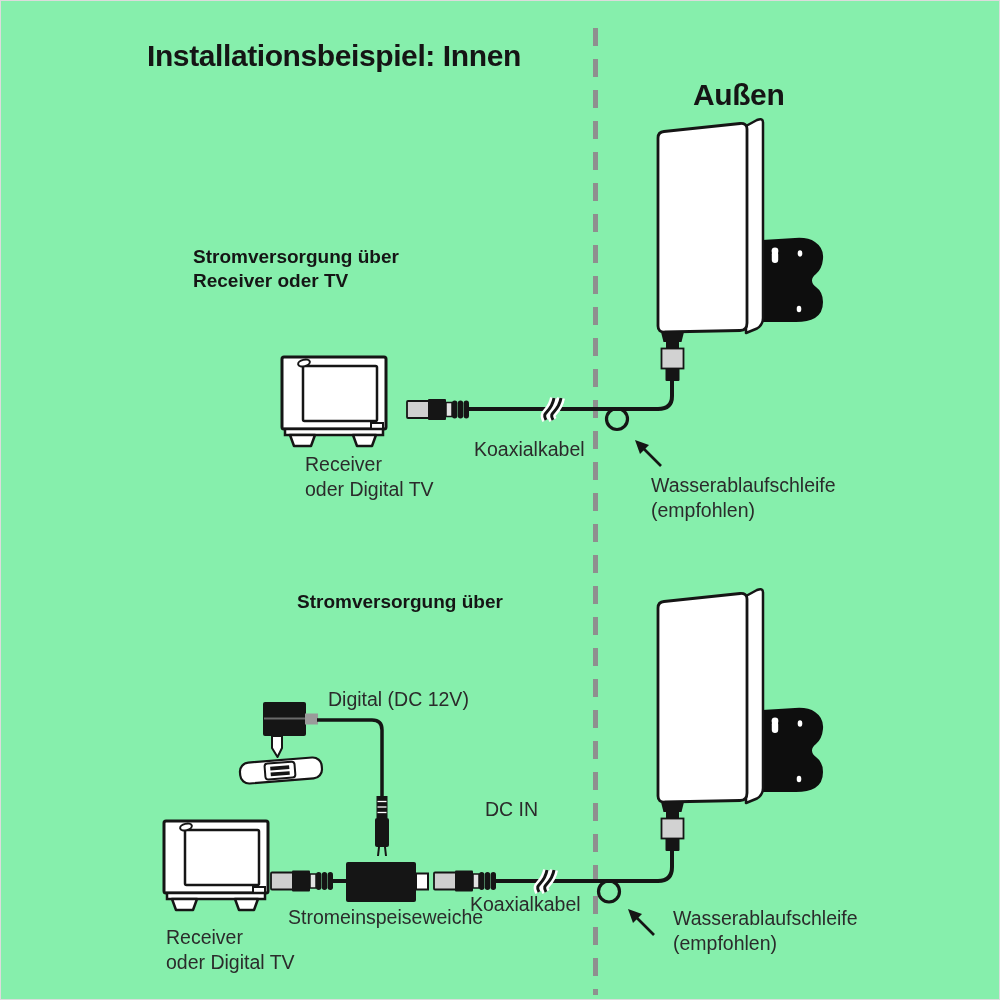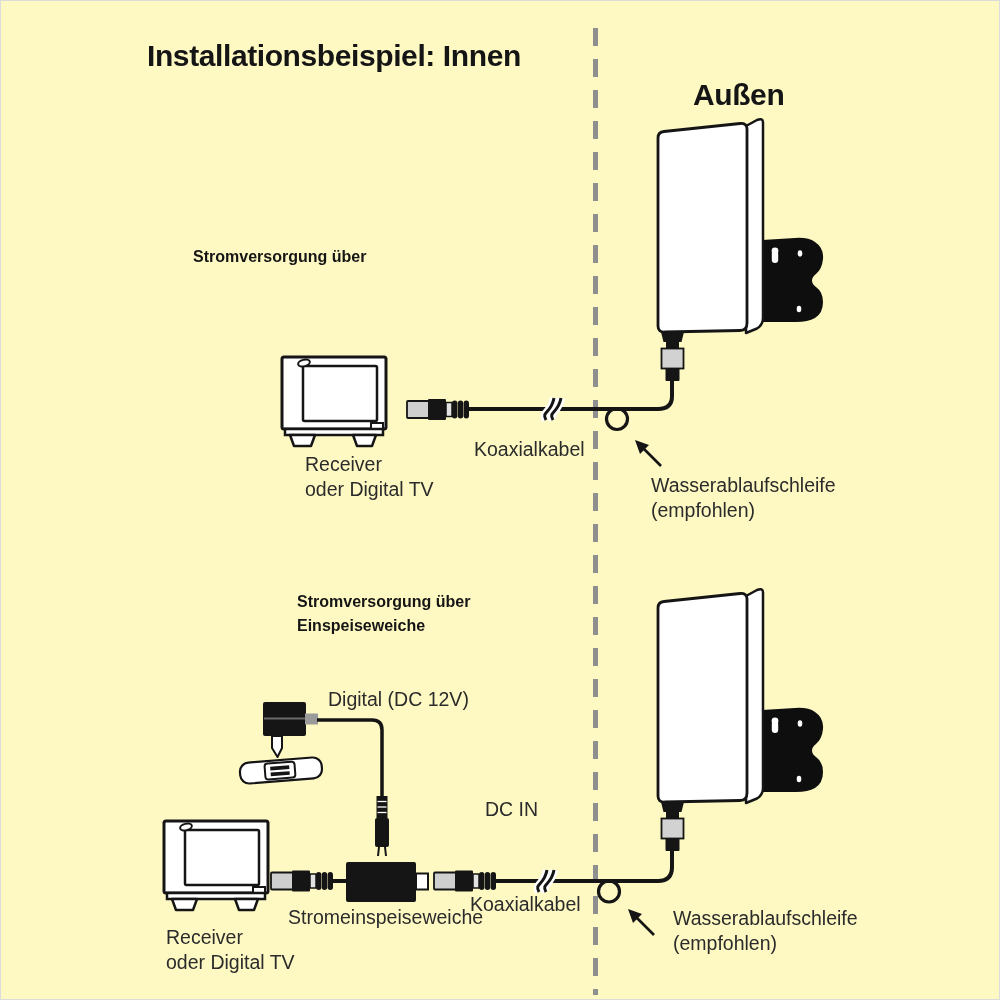--- a/index.html
+++ b/index.html
@@ -1,24 +1,24 @@
 <!DOCTYPE html>
 <html><head>
 <meta charset="utf-8">
 <style>
   html,body{margin:0;padding:0;background:#fff;}
   .canvas{
-    position:relative;width:1000px;height:1000px;background:#fef9c3;
+    position:relative;width:1000px;height:1000px;background:#86efac;
     border:1px solid #dcdcdc;box-sizing:border-box;overflow:hidden;
     font-family:"Liberation Sans", sans-serif;color:#1a1a1a;
   }
   .art{position:absolute;left:0;top:0;}
   .lbl{position:absolute;white-space:nowrap;}
   .title{font-size:30px;font-weight:700;letter-spacing:-0.4px;color:#151515;}
-  .heading{font-size:16px;font-weight:700;line-height:24px;color:#151515;}
+  .heading{font-size:19px;font-weight:700;line-height:24px;color:#151515;}
   .caption{font-size:19.5px;font-weight:400;line-height:25px;color:#2b2b2b;}
   .caption span,.heading span{display:block;}
 </style>
 </head>
 <body>
 
 <div class="canvas">
 
   <svg class="art" width="1000" height="1000" viewBox="0 0 1000 1000">
     <defs>
@@ -149,34 +149,34 @@
           <use href="#arrow"></use>
         </g>
     </g>
   </svg>
 
   <div class="lbl title" style="left:146px;top:38px;">Installationsbeispiel: Innen</div>
   <div class="lbl title" style="left:692px;top:38px;margin-top:39px;">Außen</div>
 
   <div class="lbl heading" style="left:192px;top:244px;">
     <span>Stromversorgung über</span>
+    <span>Receiver oder TV</span>
   </div>
   <div class="lbl caption" style="left:304px;top:451px;">
     <span>Receiver</span>
     <span>oder Digital TV</span>
   </div>
   <div class="lbl caption" style="left:473px;top:436px;">Koaxialkabel</div>
   <div class="lbl caption" style="left:650px;top:472px;">
     <span>Wasserablaufschleife</span>
     <span>(empfohlen)</span>
   </div>
 
   <div class="lbl heading" style="left:296px;top:589px;">
     <span>Stromversorgung über</span>
-    <span>Einspeiseweiche</span>
   </div>
   <div class="lbl caption" style="left:327px;top:686px;">Digital (DC 12V)</div>
   <div class="lbl caption" style="left:484px;top:796px;">DC IN</div>
   <div class="lbl caption" style="left:287px;top:904px;">Stromeinspeiseweiche</div>
   <div class="lbl caption" style="left:469px;top:891px;">Koaxialkabel</div>
   <div class="lbl caption" style="left:165px;top:924px;">
     <span>Receiver</span>
     <span>oder Digital TV</span>
   </div>
   <div class="lbl caption" style="left:672px;top:905px;">

